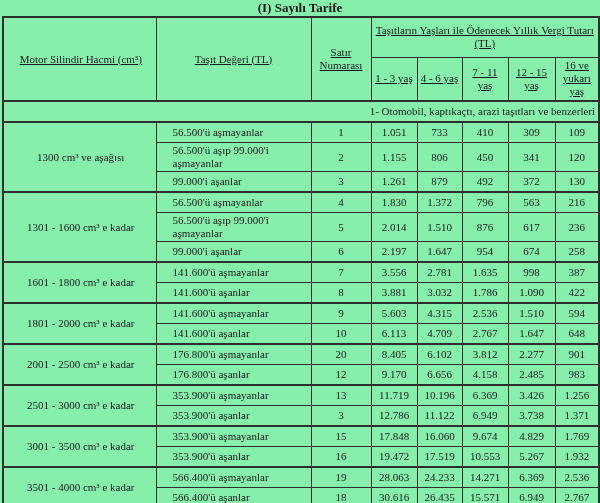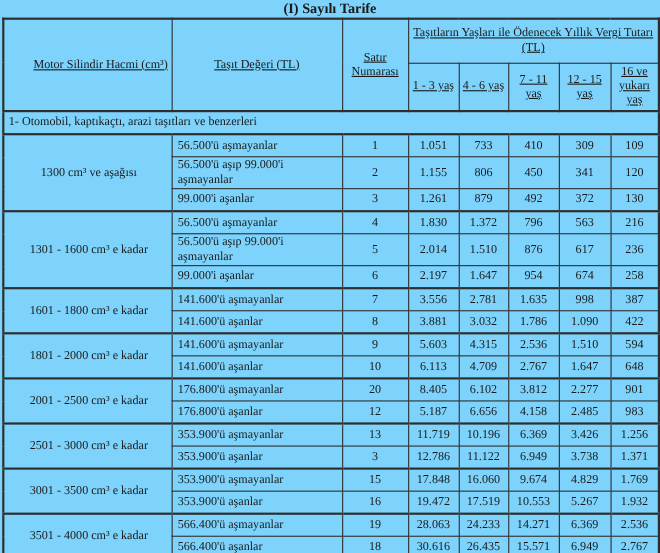--- a/index.html
+++ b/index.html
@@ -6,21 +6,21 @@
     margin: 0;
     padding: 0;
     background: #ffffff;
   }
   .page {
     width: 600px;
     height: 503px;
     overflow: hidden;
     font-family: "Liberation Serif", serif;
     color: #1a1a1a;
-    background: #7dd3fc;
+    background: #86efac;
     box-sizing: border-box;
   }
   .title {
     text-align: center;
     font-weight: bold;
     font-size: 13px;
     line-height: 16px;
     height: 16px;
   }
   table.tariff {
@@ -35,35 +35,35 @@
     font-size: 11px;
     line-height: 13px;
     padding: 1px 3px;
     vertical-align: middle;
     font-weight: normal;
     overflow: hidden;
   }
   thead th { text-align: center; text-decoration: underline; }
   thead tr.top-header-row { height: 40px; }
   thead tr.age-header-row { height: 44px; }
-  thead th.engine-h { text-align: right; padding-left: 5px; }
+  thead th.engine-h { text-align: center; padding-left: 5px; }
   thead { border-bottom: 2px solid #2e2e2e; }
   tr.section-row td {
-    text-align: left;
+    text-align: right;
     height: 17px;
     padding-left: 4px;
   }
   tbody td { height: 17px; }
   td.engine {
     text-align: center;
     padding-left: 5px;
   }
   td.value {
     text-align: left;
-    padding-left: 5px;
+    padding-left: 16px;
   }
   td.num { text-align: center; }
   tr.group-start td { border-top: 2px solid #2e2e2e; }
 </style>
 </head>
 <body>
 
 <div class="page">
   <div class="title">(I) Sayılı Tarife</div>
   <table class="tariff">
@@ -196,21 +196,21 @@
           <td class="num">20</td>
           <td class="num">8.405</td>
           <td class="num">6.102</td>
           <td class="num">3.812</td>
           <td class="num">2.277</td>
           <td class="num">901</td>
         </tr>
         <tr>
           <td class="value">176.800'ü aşanlar</td>
           <td class="num">12</td>
-          <td class="num">5.187</td>
+          <td class="num">9.170</td>
           <td class="num">6.656</td>
           <td class="num">4.158</td>
           <td class="num">2.485</td>
           <td class="num">983</td>
         </tr>
         <tr class="group-start">
           <td rowspan="2" class="engine">2501 - 3000 cm³ e kadar</td>
           <td class="value">353.900'ü aşmayanlar</td>
           <td class="num">13</td>
           <td class="num">11.719</td>

